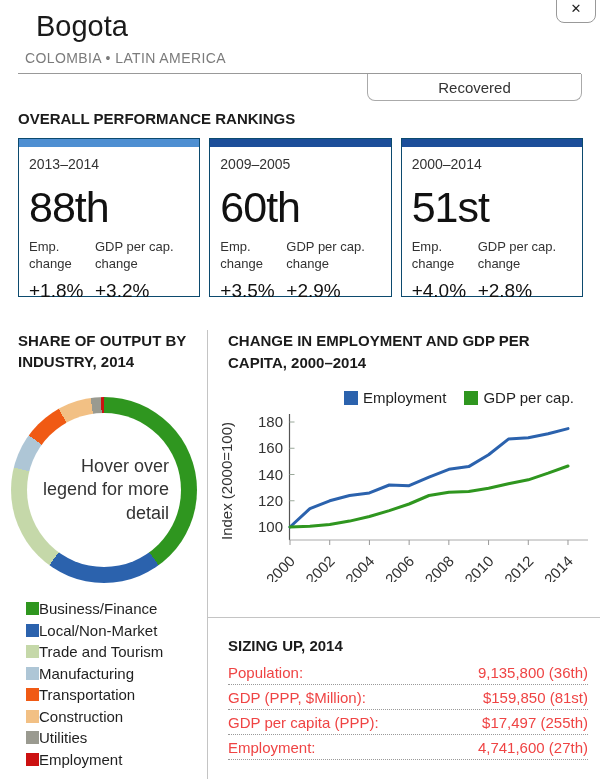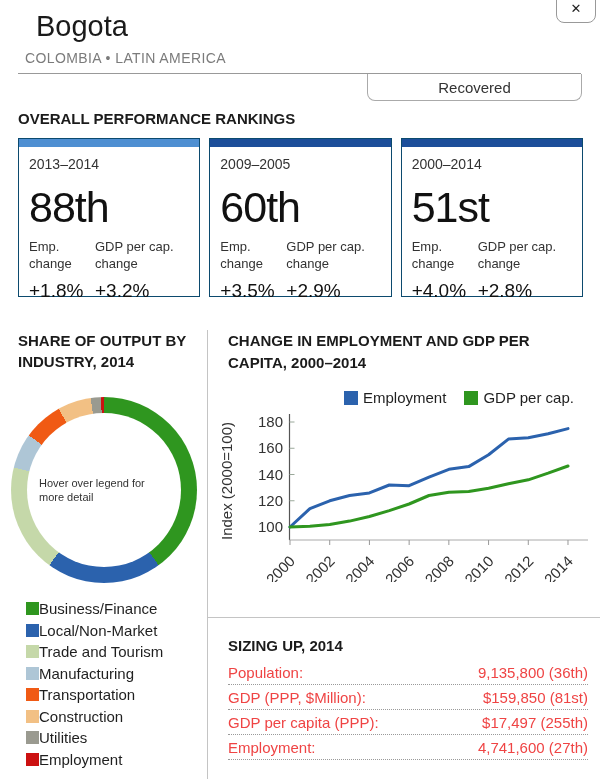--- a/index.html
+++ b/index.html
@@ -36,21 +36,21 @@
 
   
   .v-divider{position:absolute;left:207px;top:330px;bottom:0;border-left:1px solid #c4c4c4;}
   .h-divider{position:absolute;left:207px;top:617px;width:393px;border-top:1px solid #c4c4c4;}
 
   
   .industry-heading{position:absolute;left:18px;top:330px;width:172px;line-height:1.4;}
   .donut{position:absolute;left:11px;top:397px;width:186px;height:186px;border-radius:50%;}
   .donut-hole{position:absolute;inset:16px;background:#fff;border-radius:50%;}
   .donut-note{position:absolute;inset:28px;display:flex;align-items:center;justify-content:center;
-              text-align:left;font-size:11px;color:#333;line-height:1.3;}
+              text-align:right;font-size:18px;color:#333;line-height:1.3;}
   .ind-legend{position:absolute;left:26px;top:598px;}
   .ind-legend-item{display:flex;align-items:center;height:21.5px;cursor:pointer;}
   .ind-swatch{width:13px;height:13px;flex:0 0 13px;}
   .ind-label{font-size:15px;color:#1f1f1f;white-space:nowrap;}
 
   
   .chart-heading{position:absolute;left:228px;top:330px;width:350px;line-height:1.45;}
   .chart-legend{position:absolute;left:344px;top:389px;display:flex;gap:18px;align-items:center;}
   .cl-item{display:flex;align-items:center;gap:5px;cursor:pointer;}
   .cl-swatch{width:14px;height:14px;}

